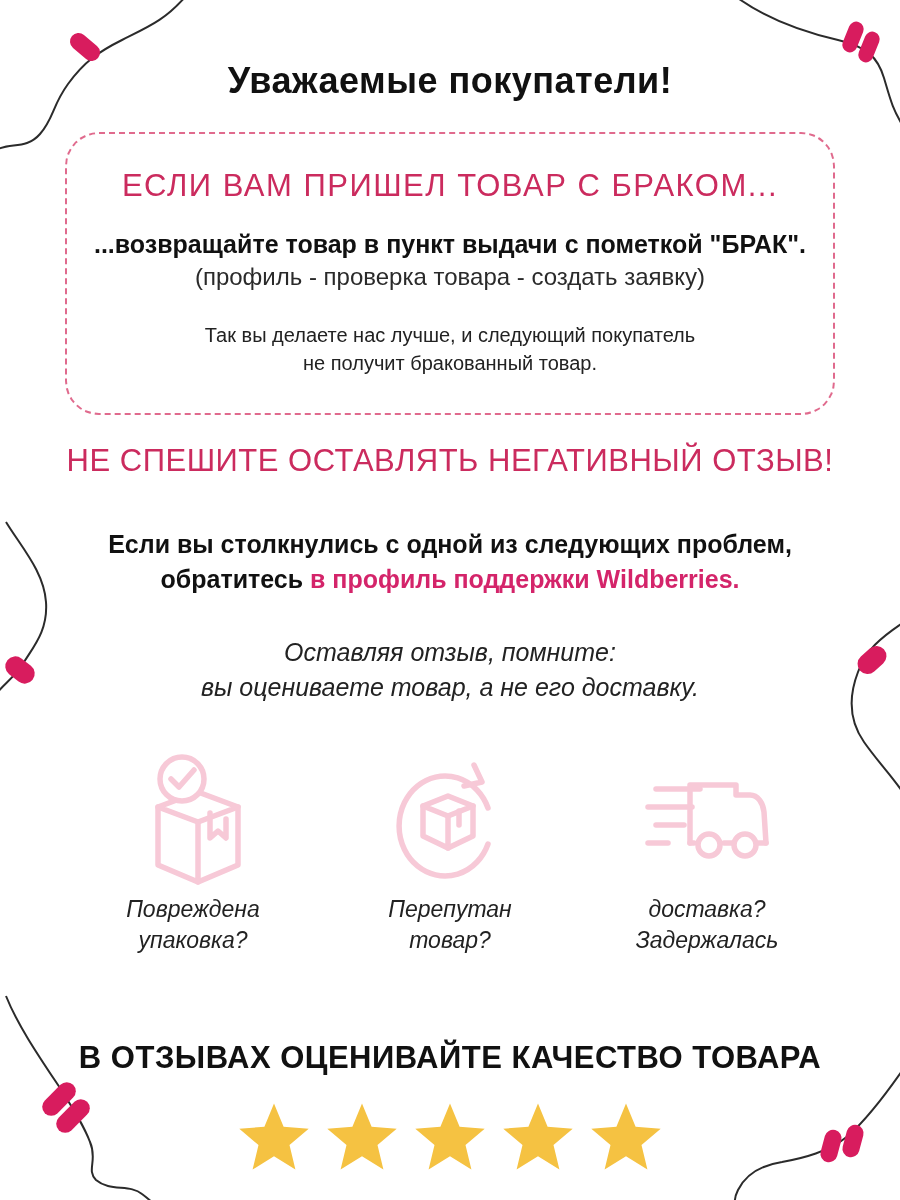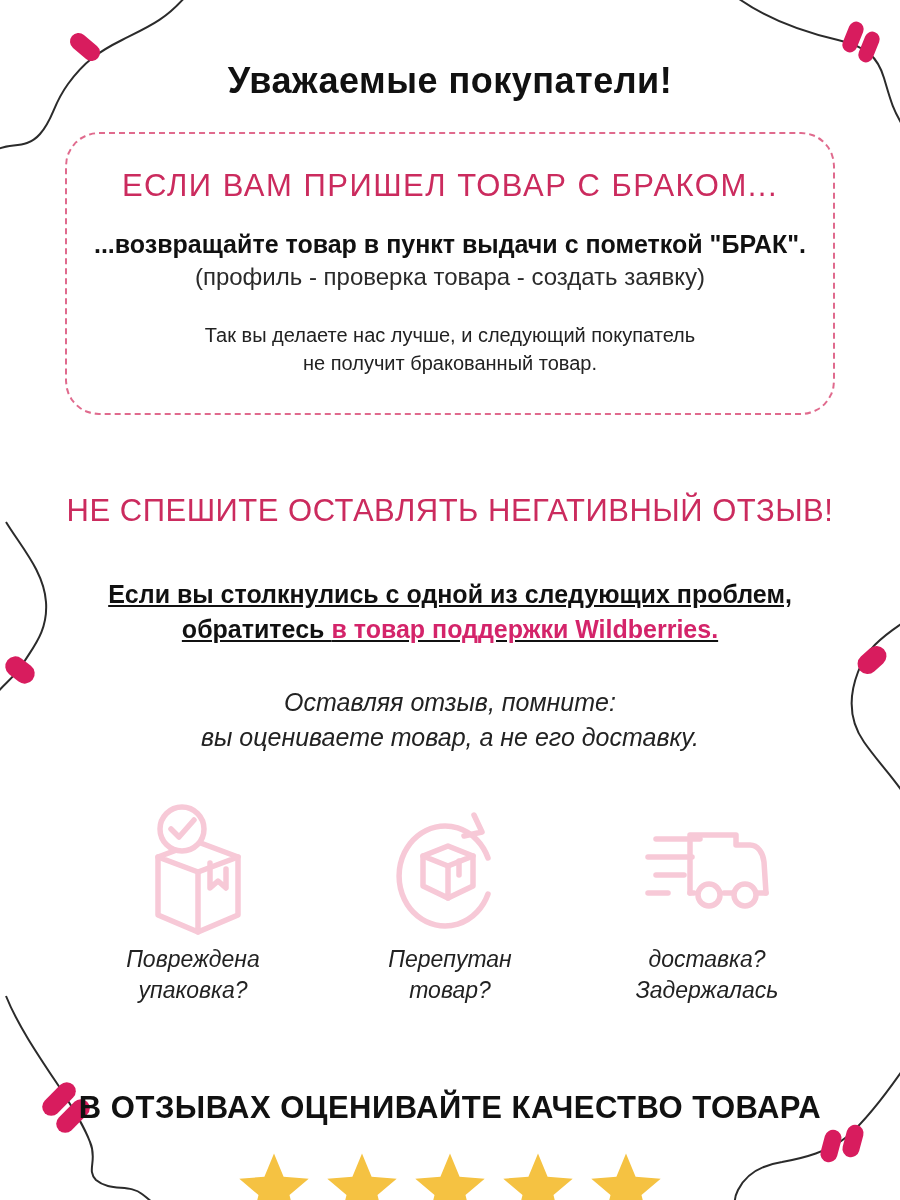--- a/index.html
+++ b/index.html
@@ -51,33 +51,32 @@
     margin:0 0 30px 0;
   }
   .box-note{
     font-size:20px;
     font-weight:400;
     color:#222;
     line-height:1.4;
   }
 
   .section-heading{
-    margin-top:78px;
+    margin-top:28px;
     color:#cb2b5e;
     font-size:31px;
     font-weight:400;
     letter-spacing:0.5px;
   }
   .section-para{
     margin-top:48px;
     font-size:25px;
     font-weight:bold;
     color:#111;
     line-height:1.4;
-    text-decoration:underline;
   }
   .pink-strong{color:#d4246a;}
   .section-note{
     margin-top:38px;
     font-size:25px;
     font-style:italic;
     font-weight:400;
     color:#222;
     line-height:1.4;
   }
@@ -153,21 +152,21 @@
       <div class="box-note">
         <div>Так вы делаете нас лучше, и следующий покупатель</div>
         <div>не получит бракованный товар.</div>
       </div>
     </div>
 
     <div class="section-heading">НЕ СПЕШИТЕ ОСТАВЛЯТЬ НЕГАТИВНЫЙ ОТЗЫВ!</div>
 
     <div class="section-para">
       <div>Если вы столкнулись с одной из следующих проблем,</div>
-      <div><span>обратитесь </span><span class="pink-strong">в товар поддержки Wildberries.</span></div>
+      <div><span>обратитесь </span><span class="pink-strong">в профиль поддержки Wildberries.</span></div>
     </div>
 
     <div class="section-note">
       <div>Оставляя отзыв, помните:</div>
       <div>вы оцениваете товар, а не его доставку.</div>
     </div>
 
     <div class="problems-row">
 
       <div class="problem-col">

